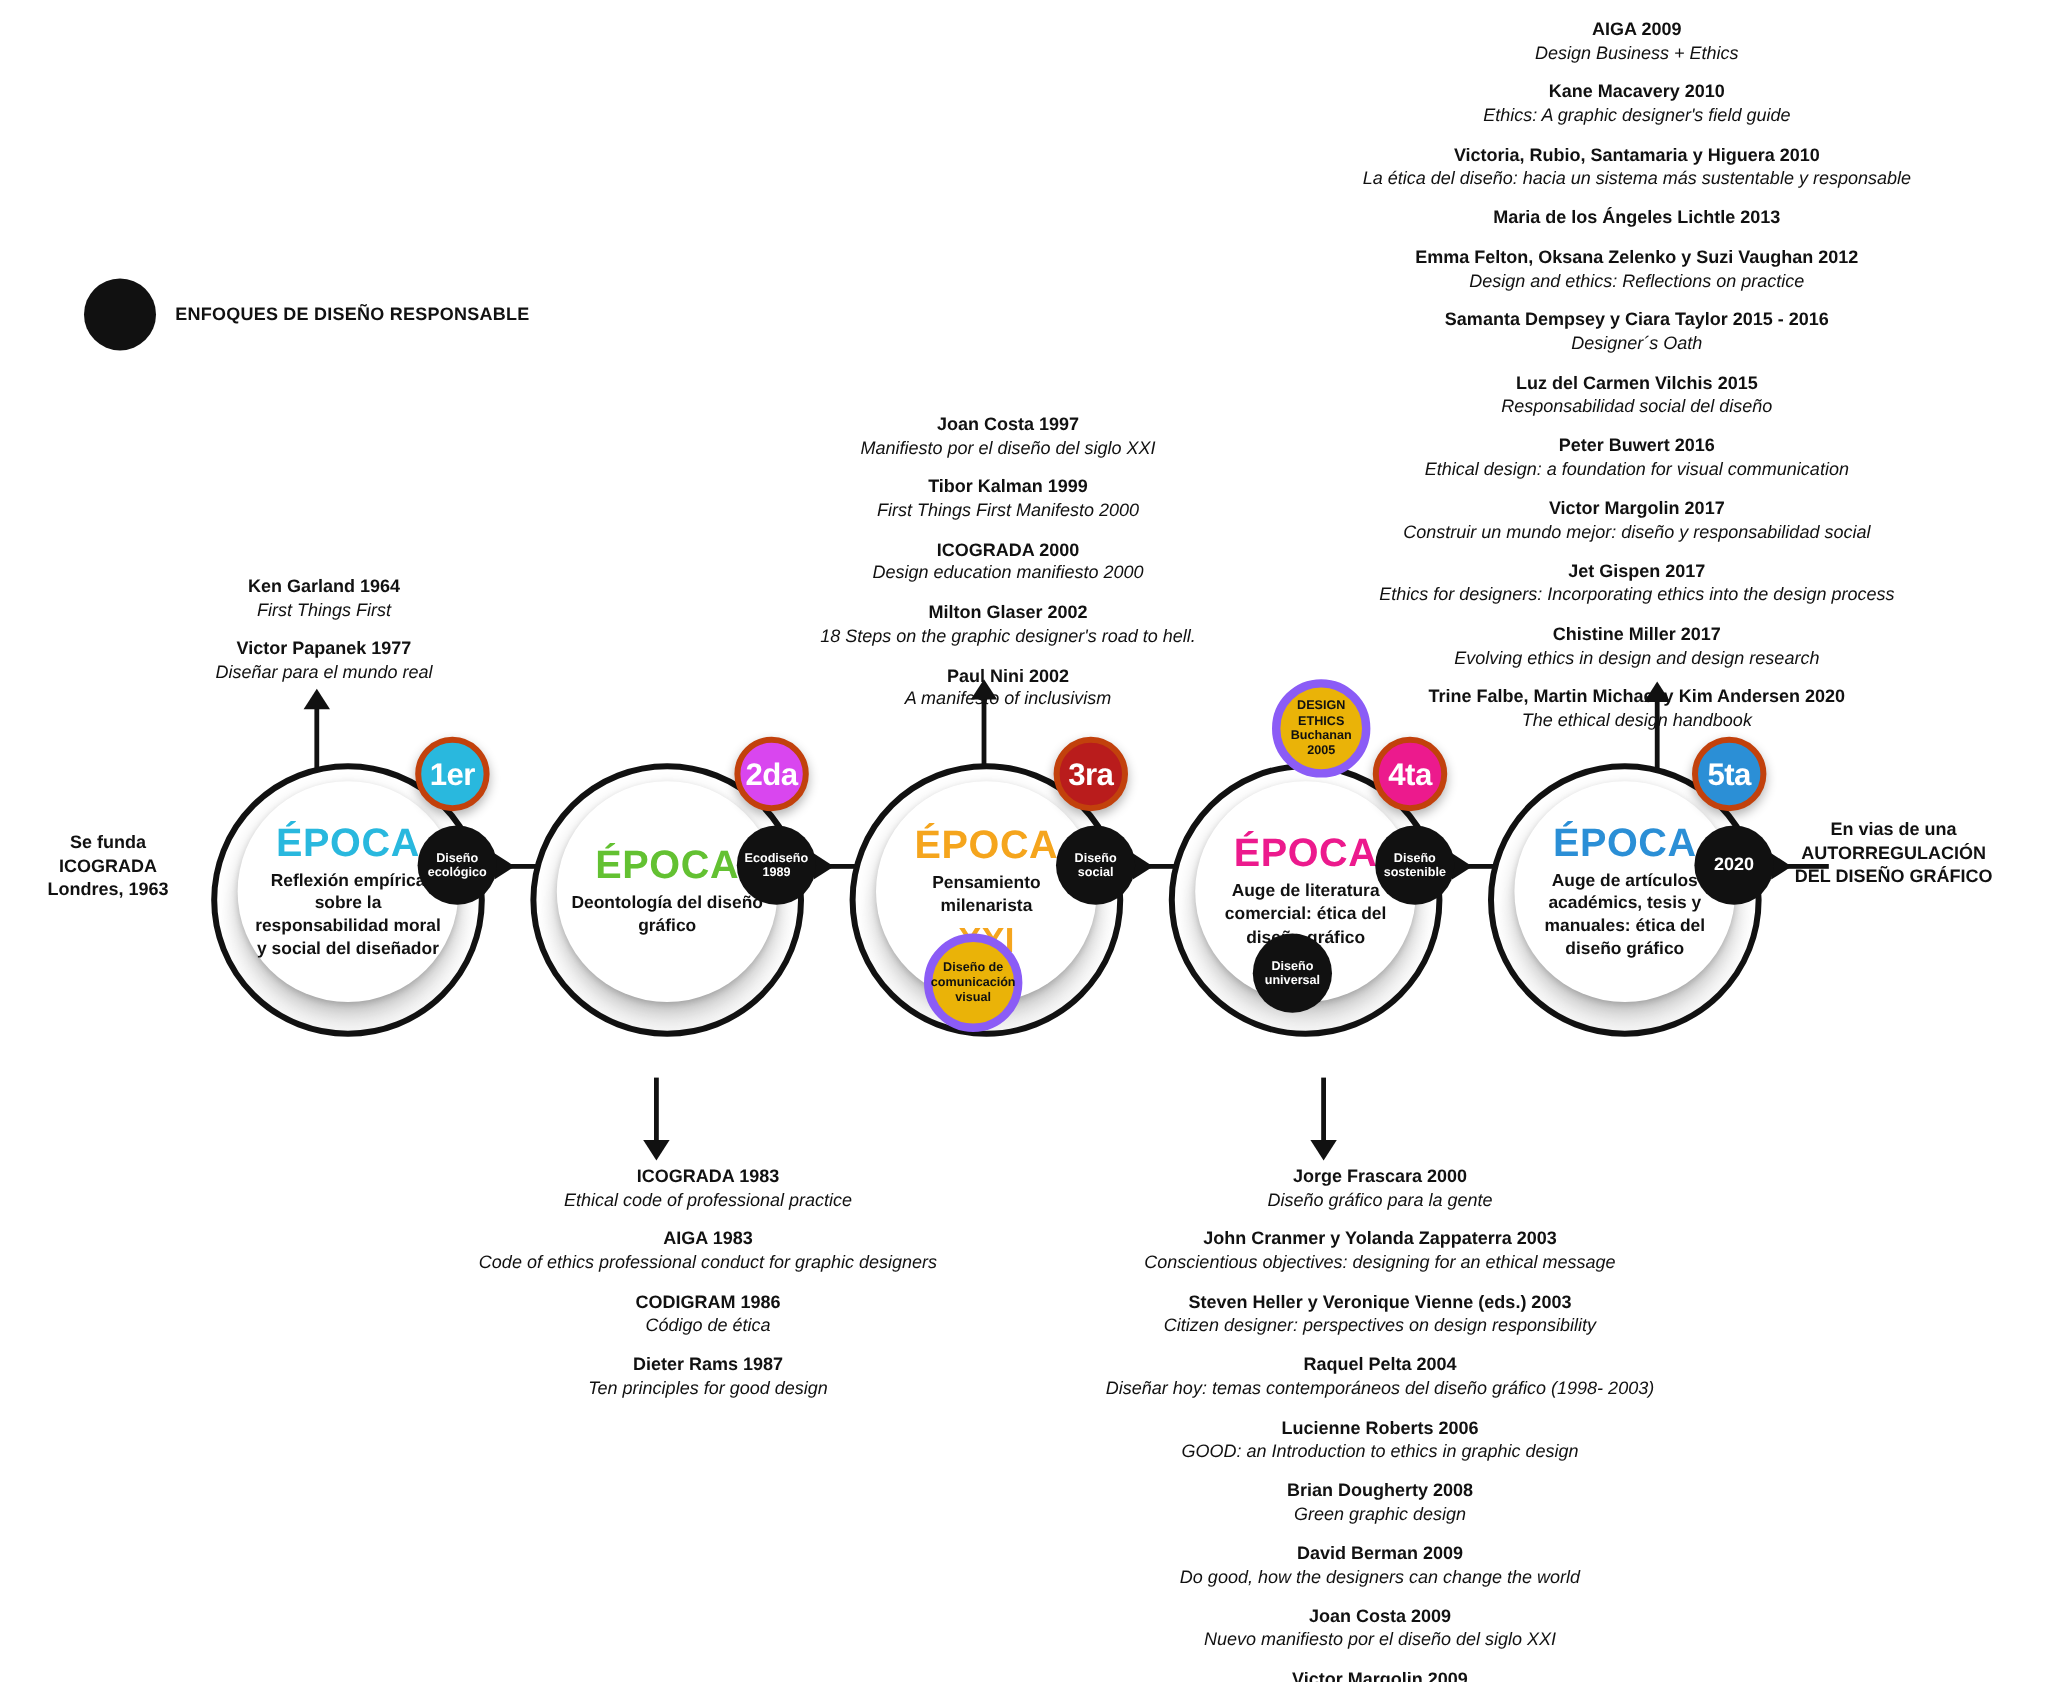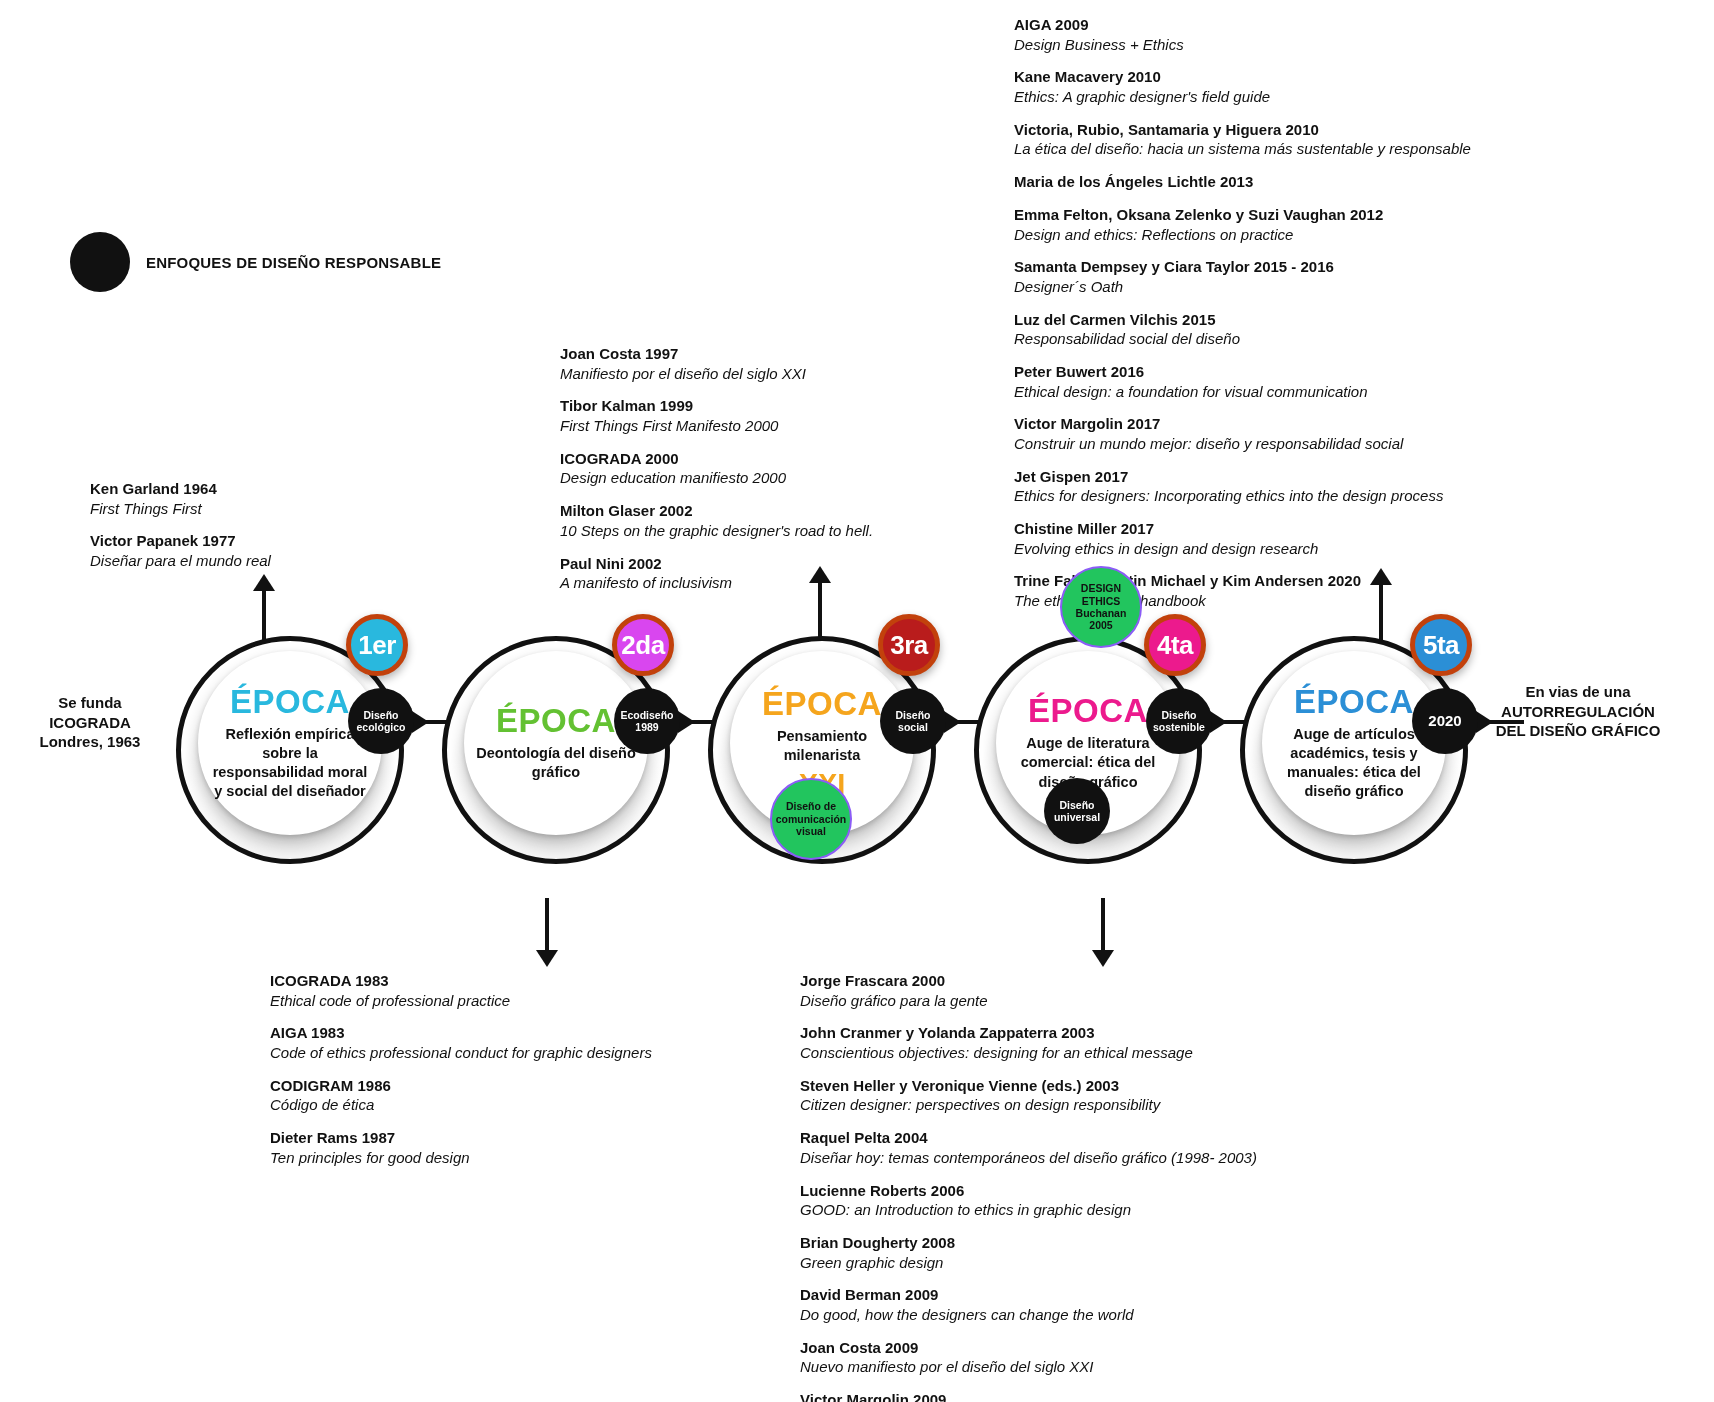--- a/index.html
+++ b/index.html
@@ -9,21 +9,21 @@
     color:#111;
   }
   .abs{position:absolute;}
 
   
   #legend{left:70px;top:232px;display:flex;align-items:center;gap:16px;}
   #legend .dot{width:60px;height:60px;border-radius:50%;background:#111;}
   #legend .txt{font-size:15px;font-weight:bold;letter-spacing:.2px;white-space:nowrap;}
 
   
-  .refblock{position:absolute;text-align:left;line-height:1.18;}
+  .refblock{position:absolute;text-align:center;line-height:1.18;}
   .ref{margin-bottom:15px;}
   .ref:last-child{margin-bottom:0;}
   .ref .who{font-size:15px;font-weight:bold;white-space:nowrap;}
   .ref .what{font-size:15px;font-style:italic;white-space:nowrap;margin-top:2px;}
 
   #block-tr{left:1014px;top:16px;width:700px;}
   #block-left{left:90px;top:480px;width:360px;}
   #block-mid{left:560px;top:345px;width:560px;}
   #block-bl{left:270px;top:972px;width:640px;}
   #block-bm{left:800px;top:972px;width:700px;}
@@ -71,21 +71,21 @@
   }
 
   
   .node{
     position:absolute;border-radius:50%;background:#111;color:#fff;
     display:flex;align-items:center;justify-content:center;text-align:center;
     font-size:10.5px;font-weight:bold;line-height:1.18;box-sizing:border-box;
     padding:2px;
   }
   .node.big{font-size:15px;font-weight:bold;}
-  .node.ring{background:#22c55e;color:#111;border:2px solid #8b5cf6;font-size:10.5px;}
+  .node.ring{background:#eab308;color:#111;border:7px solid #8b5cf6;font-size:10.5px;}
 
   .conn-arrow{position:absolute;width:0;height:0;
     border-top:11px solid transparent;border-bottom:11px solid transparent;border-left:17px solid #111;}
   .conn-line{position:absolute;height:4px;background:#111;}
 
   
   #se-funda{left:30px;top:693px;width:120px;text-align:center;font-size:15px;font-weight:bold;line-height:1.3;}
   
   #auto{left:1458px;top:682px;width:240px;text-align:center;font-size:15px;font-weight:bold;line-height:1.3;}
 </style>
@@ -164,21 +164,21 @@
     <div class="ref">
       <div class="who">Tibor Kalman 1999</div>
       <div class="what">First Things First Manifesto 2000</div>
     </div>
     <div class="ref">
       <div class="who">ICOGRADA 2000</div>
       <div class="what">Design education manifiesto 2000</div>
     </div>
     <div class="ref">
       <div class="who">Milton Glaser 2002</div>
-      <div class="what">10 Steps on the graphic designer's road to hell.</div>
+      <div class="what">18 Steps on the graphic designer's road to hell.</div>
     </div>
     <div class="ref">
       <div class="who">Paul Nini 2002</div>
       <div class="what">A manifesto of inclusivism</div>
     </div>
   </div>
 <div class="refblock" id="block-bl">
     <div class="ref">
       <div class="who">ICOGRADA 1983</div>
       <div class="what">Ethical code of professional practice</div>

